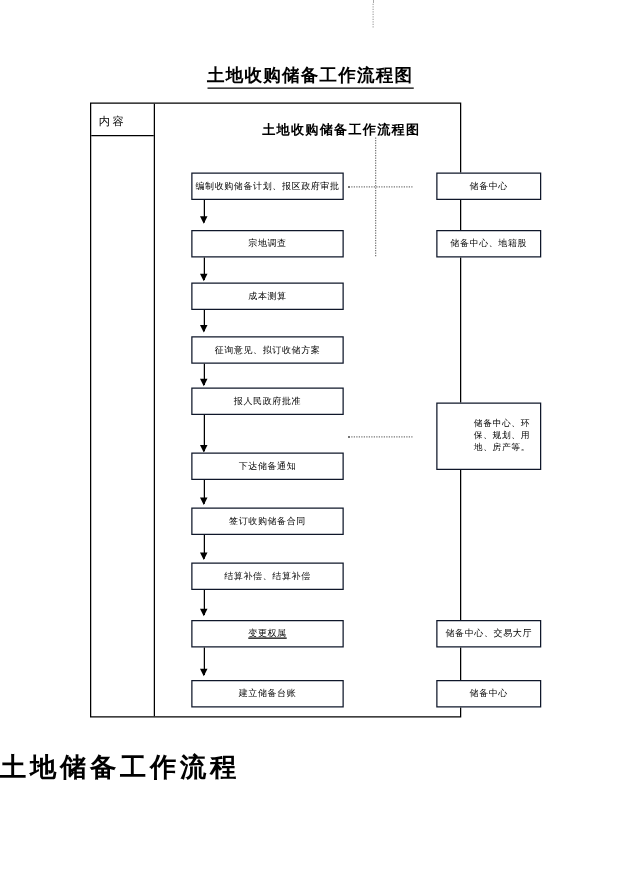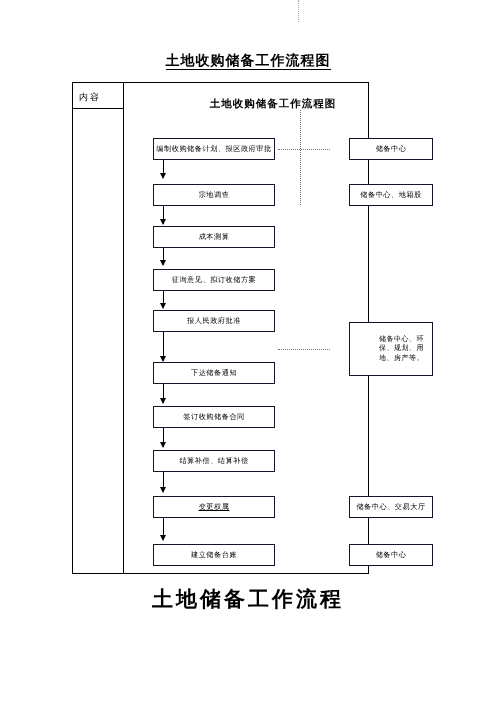--- a/index.html
+++ b/index.html
@@ -138,23 +138,23 @@
   .dotted-v {
     position: absolute;
     width: 0;
     border-left: 1px dotted #777;
   }
 
   
   .bottom-title {
     position: absolute;
     left: 0;
-    top: 585px;
+    top: 600px;
     width: 496px;
-    text-align: center;
+    text-align: left;
     font-family: "DejaVu Serif", serif;
     font-size: 21px;
     font-weight: bold;
     letter-spacing: 3px;
   }
 </style>
 </head>
 <body>
 
 <div class="top-tick"></div>

